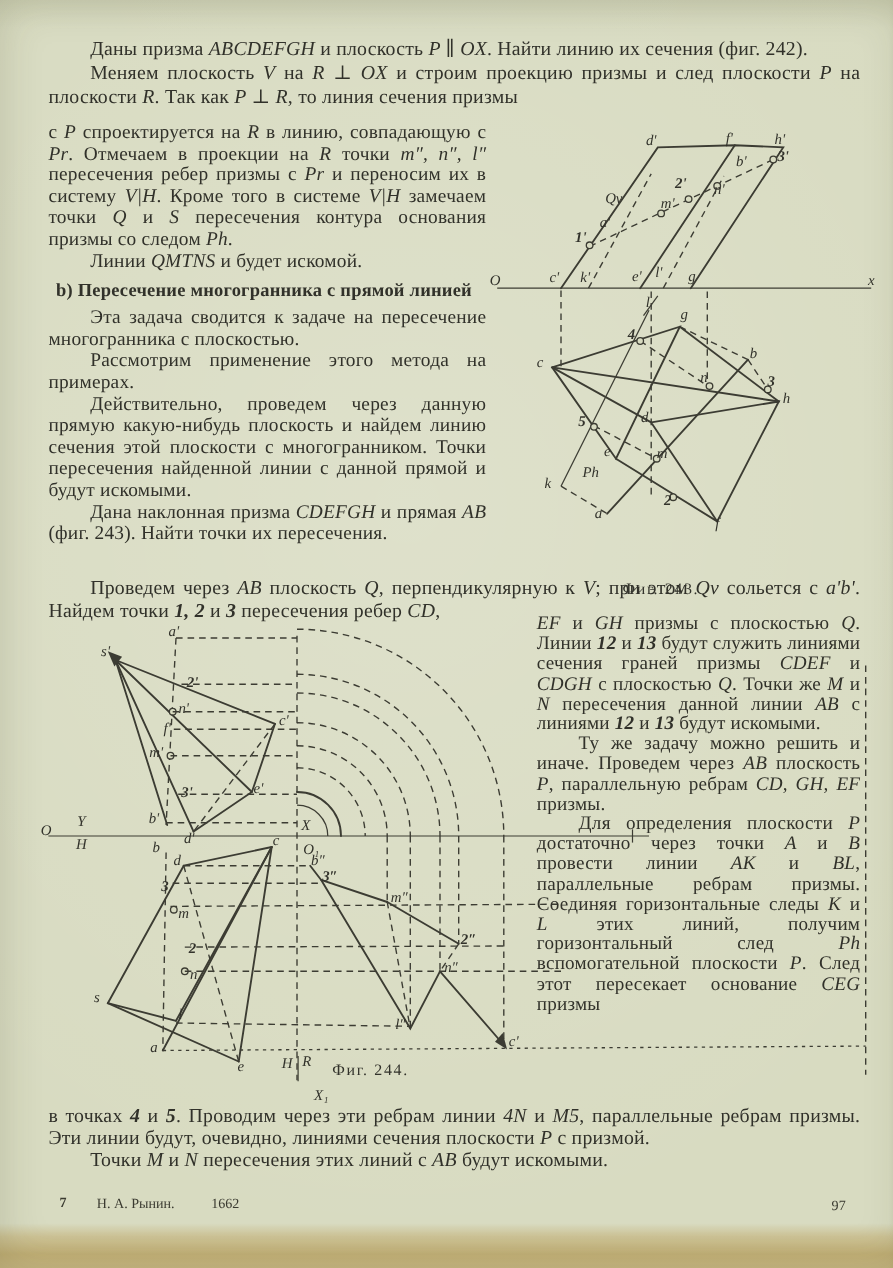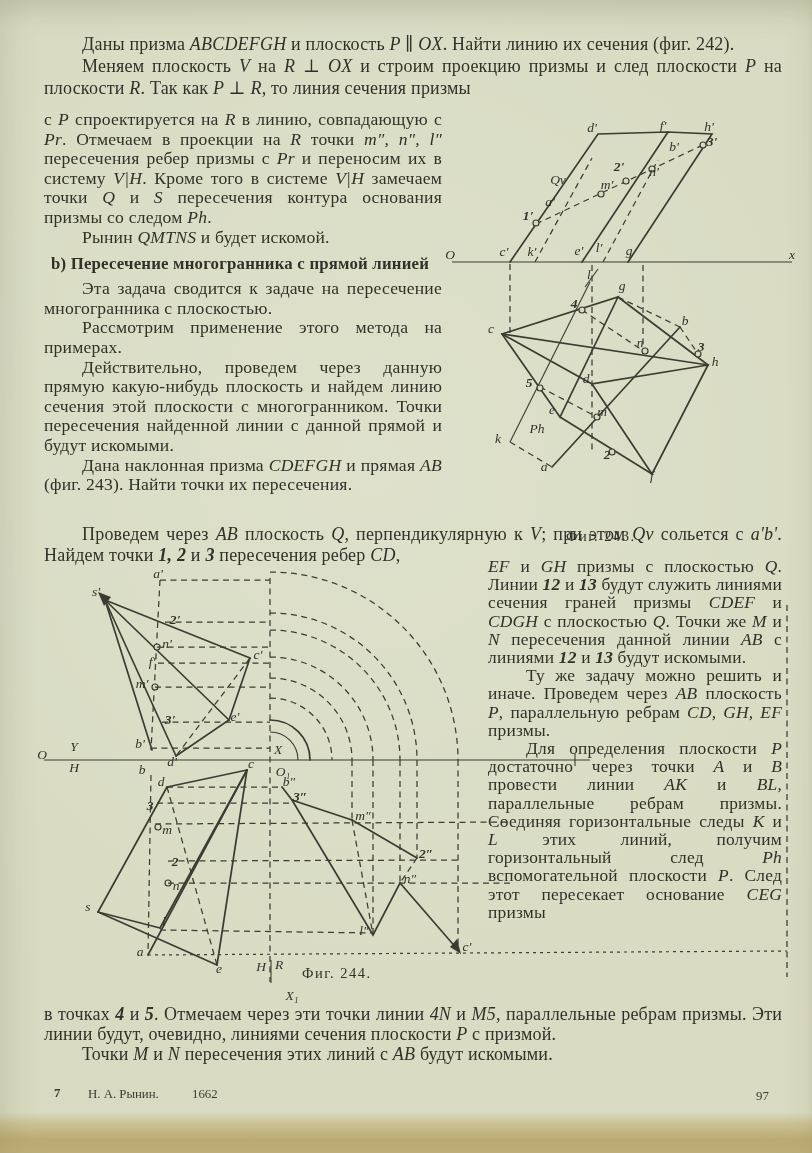--- a/index.html
+++ b/index.html
@@ -50,21 +50,21 @@
 
 <div class="page">
 
   <div class="txt b1">
     <p class="ind"><span>Даны призма </span><span class="it">ABCDEFGH</span><span> и плоскость </span><span class="it">P ∥ OX</span><span>. Найти линию их сечения (фиг. 242).</span></p>
     <p class="ind"><span>Меняем плоскость </span><span class="it">V</span><span> на </span><span class="it">R ⊥ OX</span><span> и строим проекцию призмы и след плоскости </span><span class="it">P</span><span> на плоскости </span><span class="it">R</span><span>. Так как </span><span class="it">P ⊥ R</span><span>, то линия сечения призмы</span></p>
   </div>
 
   <div class="txt lcol">
     <p><span>с </span><span class="it">P</span><span> спроектируется на </span><span class="it">R</span><span> в линию, совпадающую с </span><span class="it">Pr</span><span>. Отмечаем в проекции на </span><span class="it">R</span><span> точки </span><span class="it">m″, n″, l″</span><span> пересечения ребер призмы с </span><span class="it">Pr</span><span> и переносим их в систему </span><span class="it">V|H</span><span>. Кроме того в системе </span><span class="it">V|H</span><span> замечаем точки </span><span class="it">Q</span><span> и </span><span class="it">S</span><span> пересечения контура основания призмы со следом </span><span class="it">Ph</span><span>.</span></p>
-    <p class="ind"><span>Рынин </span><span class="it">QMTNS</span><span> и будет искомой.</span></p>
+    <p class="ind"><span>Линии </span><span class="it">QMTNS</span><span> и будет искомой.</span></p>
     <p class="heading">b) Пересечение многогранника с прямой линией</p>
     <p class="ind"><span>Эта задача сводится к задаче на пересечение многогранника с плоскостью.</span></p>
     <p class="ind"><span>Рассмотрим применение этого метода на примерах.</span></p>
     <p class="ind"><span>Действительно, проведем через данную прямую какую-нибудь плоскость и найдем линию сечения этой плоскости с многогранником. Точки пересечения найденной линии с данной прямой и будут искомыми.</span></p>
     <p class="ind"><span>Дана наклонная призма </span><span class="it">CDEFGH</span><span> и прямая </span><span class="it">AB</span><span> (фиг. 243). Найти точки их пересечения.</span></p>
   </div>
 
   <div class="fig f243">
     <svg width="365" height="418" viewBox="0 0 365 418">
 
@@ -263,21 +263,21 @@
       </div>
   </div>
 
   <div class="txt rcol">
     <p><span class="it">EF</span><span> и </span><span class="it">GH</span><span> призмы с плоскостью </span><span class="it">Q</span><span>. Линии </span><span class="bi">12</span><span> и </span><span class="bi">13</span><span> будут служить линиями сечения граней призмы </span><span class="it">CDEF</span><span> и </span><span class="it">CDGH</span><span> с плоскостью </span><span class="it">Q</span><span>. Точки же </span><span class="it">M</span><span> и </span><span class="it">N</span><span> пересечения данной линии </span><span class="it">AB</span><span> с линиями </span><span class="bi">12</span><span> и </span><span class="bi">13</span><span> будут искомыми.</span></p>
     <p class="ind"><span>Ту же задачу можно решить и иначе. Проведем через </span><span class="it">AB</span><span> плоскость </span><span class="it">P</span><span>, параллельную ребрам </span><span class="it">CD, GH, EF</span><span> призмы.</span></p>
     <p class="ind"><span>Для определения плоскости </span><span class="it">P</span><span> достаточно через точки </span><span class="it">A</span><span> и </span><span class="it">B</span><span> провести линии </span><span class="it">AK</span><span> и </span><span class="it">BL</span><span>, параллельные ребрам призмы. Соединяя горизонтальные следы </span><span class="it">K</span><span> и </span><span class="it">L</span><span> этих линий, получим горизонтальный след </span><span class="it">Ph</span><span> вспомогательной плоскости </span><span class="it">P</span><span>. След этот пересекает основание </span><span class="it">CEG</span><span> призмы</span></p>
   </div>
 
   <div class="txt p13">
-    <p><span>в точках </span><span class="bi">4</span><span> и </span><span class="bi">5</span><span>. Отмечаем через эти точки линии </span><span class="it">4N</span><span> и </span><span class="it">M5</span><span>, параллельные ребрам призмы. Эти линии будут, очевидно, линиями сечения плоскости </span><span class="it">P</span><span> с призмой.</span></p>
+    <p><span>в точках </span><span class="bi">4</span><span> и </span><span class="bi">5</span><span>. Проводим через эти ребрам линии </span><span class="it">4N</span><span> и </span><span class="it">M5</span><span>, параллельные ребрам призмы. Эти линии будут, очевидно, линиями сечения плоскости </span><span class="it">P</span><span> с призмой.</span></p>
     <p class="ind"><span>Точки </span><span class="it">M</span><span> и </span><span class="it">N</span><span> пересечения этих линий с </span><span class="it">AB</span><span> будут искомыми.</span></p>
   </div>
 
   <div class="footer">
     <span class="sig">7</span>
     <span class="auth">Н. А. Рынин.</span>
     <span class="code">1662</span>
     <span class="pg">97</span>
   </div>
 

